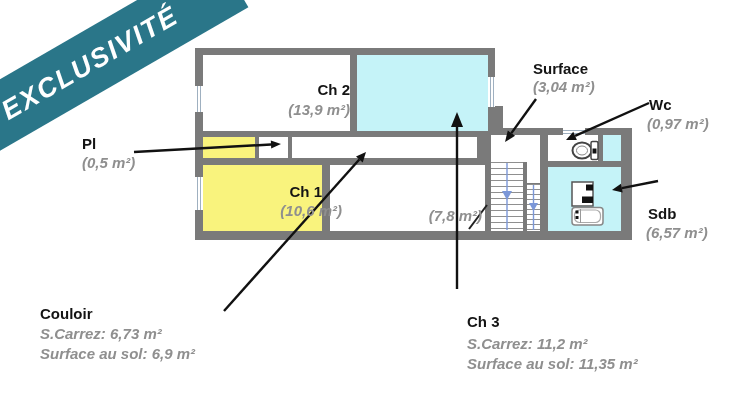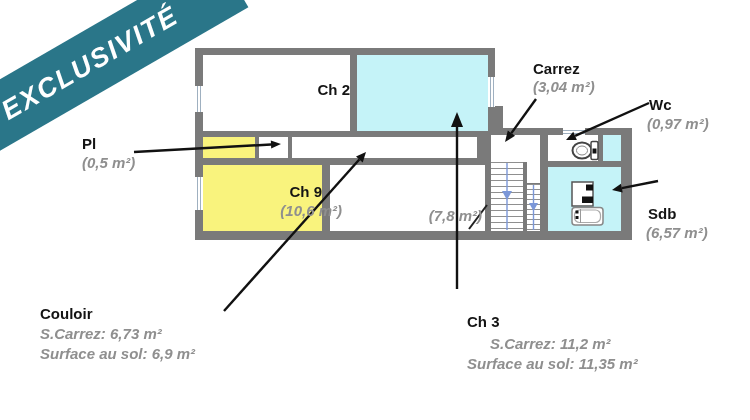--- a/index.html
+++ b/index.html
@@ -132,39 +132,40 @@
         <polygon points="566,140 573.3,131.8 576.9,140" stroke="none"></polygon>
       </g>
       <g>
         <line x1="658" y1="181" x2="621.8" y2="188.1"></line>
         <polygon points="612,190 620.9,183.7 622.7,192.5" stroke="none"></polygon>
       </g>
     </g>
   </svg>
 
   <div class="lbl ctr" style="left:203px;top:80px;width:147px;">Ch 2</div>
+  <div class="lbl ctr muted" style="left:203px;top:100px;width:147px;">(13,9 m²)</div>
 
-  <div class="lbl ctr" style="left:203px;top:182px;width:119px;">Ch 9</div>
+  <div class="lbl ctr" style="left:203px;top:182px;width:119px;">Ch 1</div>
   <div class="lbl ctr muted" style="left:203px;top:201px;width:139px;">(10,6 m²)</div>
 
   <div class="lbl ctr muted" style="left:330px;top:206px;width:152px;">(7,8 m²)</div>
 
   <div class="lbl" style="left:82px;top:134px;">Pl</div>
   <div class="lbl muted" style="left:82px;top:153px;">(0,5 m²)</div>
 
-  <div class="lbl" style="left:533px;top:59px;">Carrez</div>
+  <div class="lbl" style="left:533px;top:59px;">Surface</div>
   <div class="lbl muted" style="left:533px;top:77px;">(3,04 m²)</div>
 
   <div class="lbl" style="left:649px;top:95px;">Wc</div>
   <div class="lbl muted" style="left:647px;top:114px;">(0,97 m²)</div>
 
   <div class="lbl" style="left:648px;top:204px;">Sdb</div>
   <div class="lbl muted" style="left:646px;top:223px;">(6,57 m²)</div>
 
   <div class="lbl" style="left:40px;top:304px;">Couloir</div>
   <div class="lbl muted" style="left:40px;top:324px;">S.Carrez: 6,73 m²</div>
   <div class="lbl muted" style="left:40px;top:344px;text-align:center;">Surface au sol: 6,9 m²</div>
 
   <div class="lbl" style="left:467px;top:312px;">Ch 3</div>
-  <div class="lbl muted" style="left:490px;top:334px;text-align:center;">S.Carrez: 11,2 m²</div>
+  <div class="lbl muted" style="left:467px;top:334px;text-align:center;">S.Carrez: 11,2 m²</div>
   <div class="lbl muted" style="left:467px;top:354px;">Surface au sol: 11,35 m²</div>
 
 </div>
 
 </body></html>

